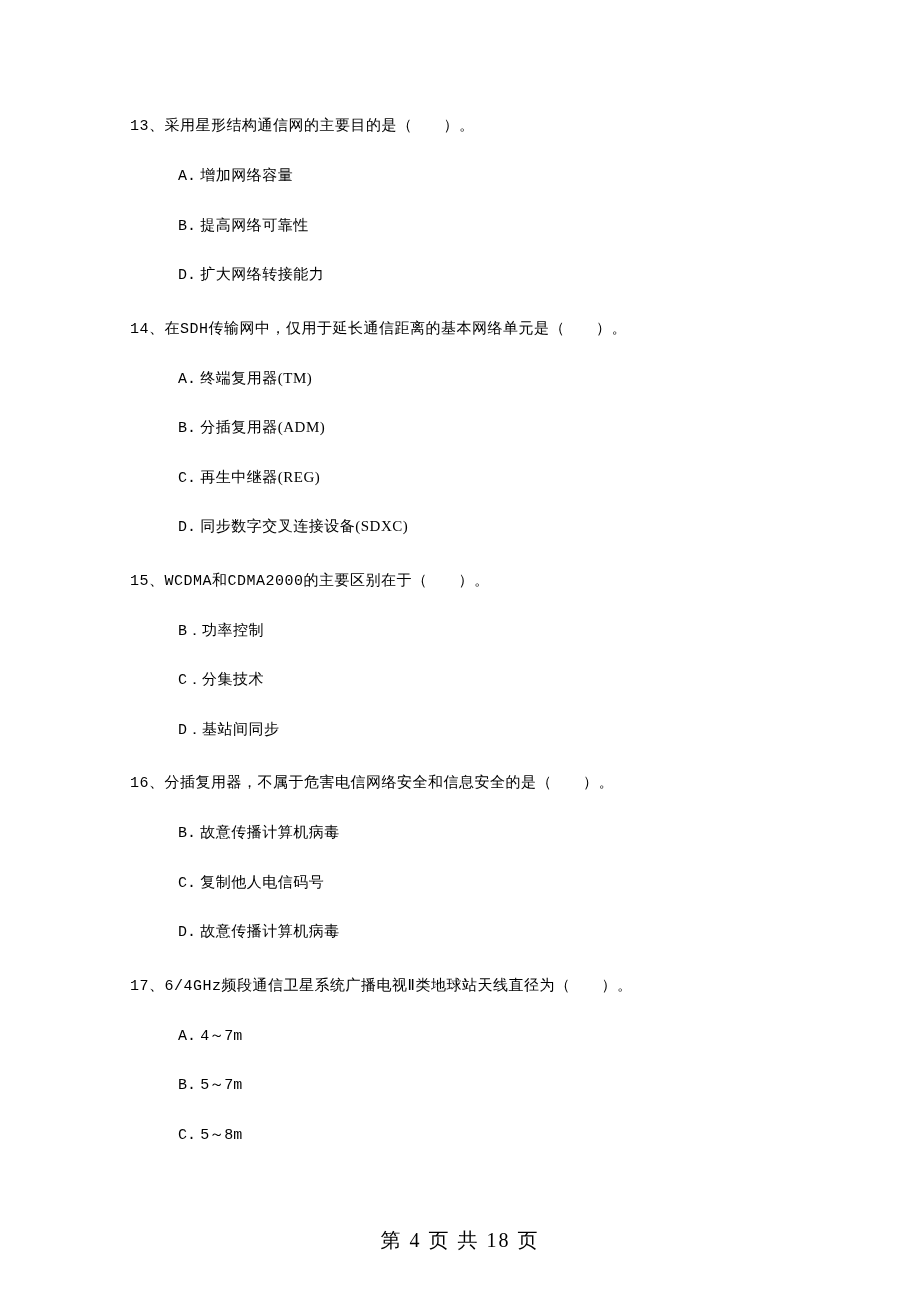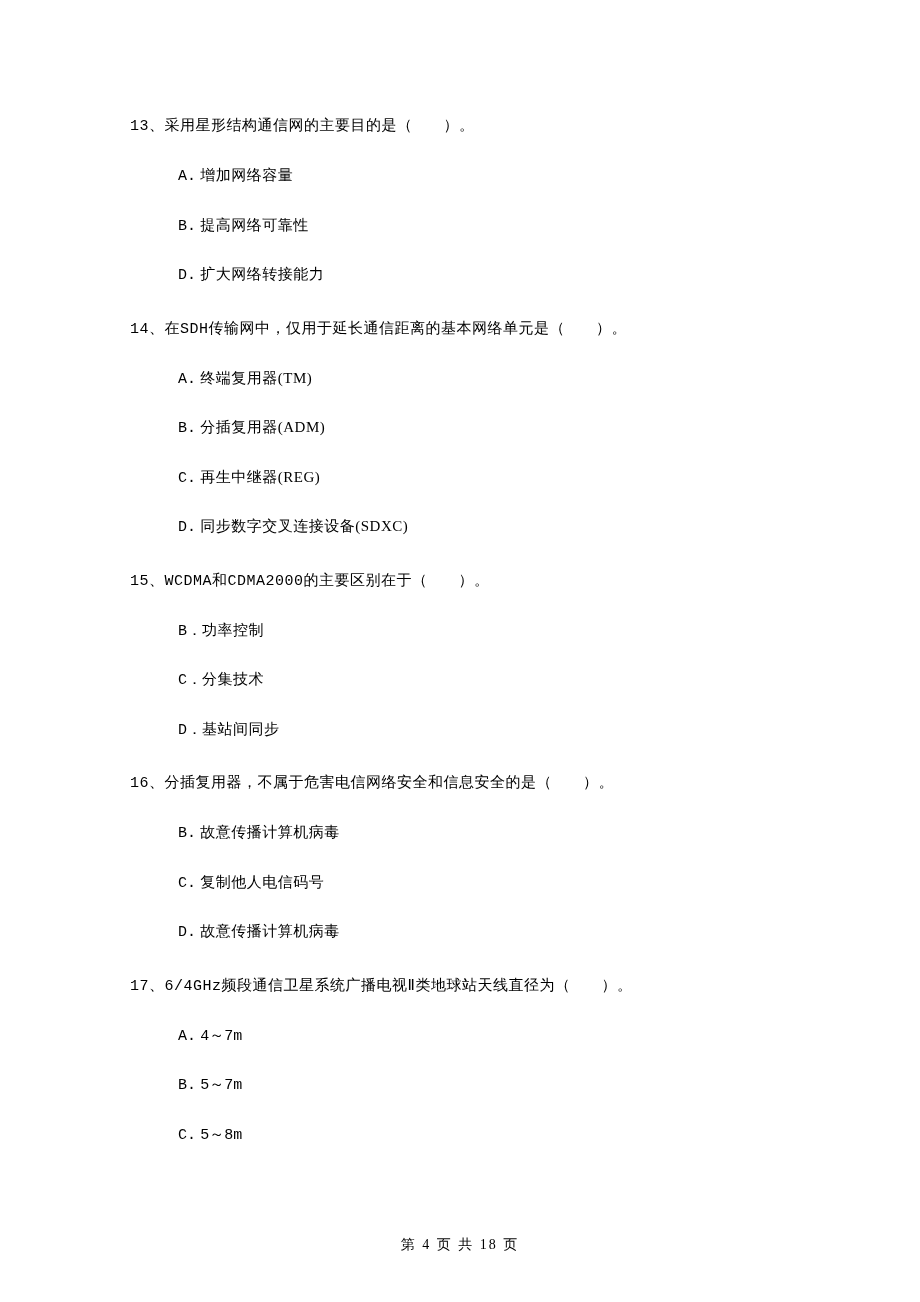--- a/index.html
+++ b/index.html
@@ -39,21 +39,21 @@
     .mono {
       font-family: "Courier New", monospace;
       letter-spacing: 0;
     }
     .footer {
       position: absolute;
       bottom: 48px;
       left: 0;
       right: 0;
       text-align: center;
-      font-size: 14px;
+      font-size: 20px;
       letter-spacing: 2px;
     }
   </style>
 </head>
 <body>
 
 <div class="page-content">
 
   <div class="question">
     <div class="question-text">

